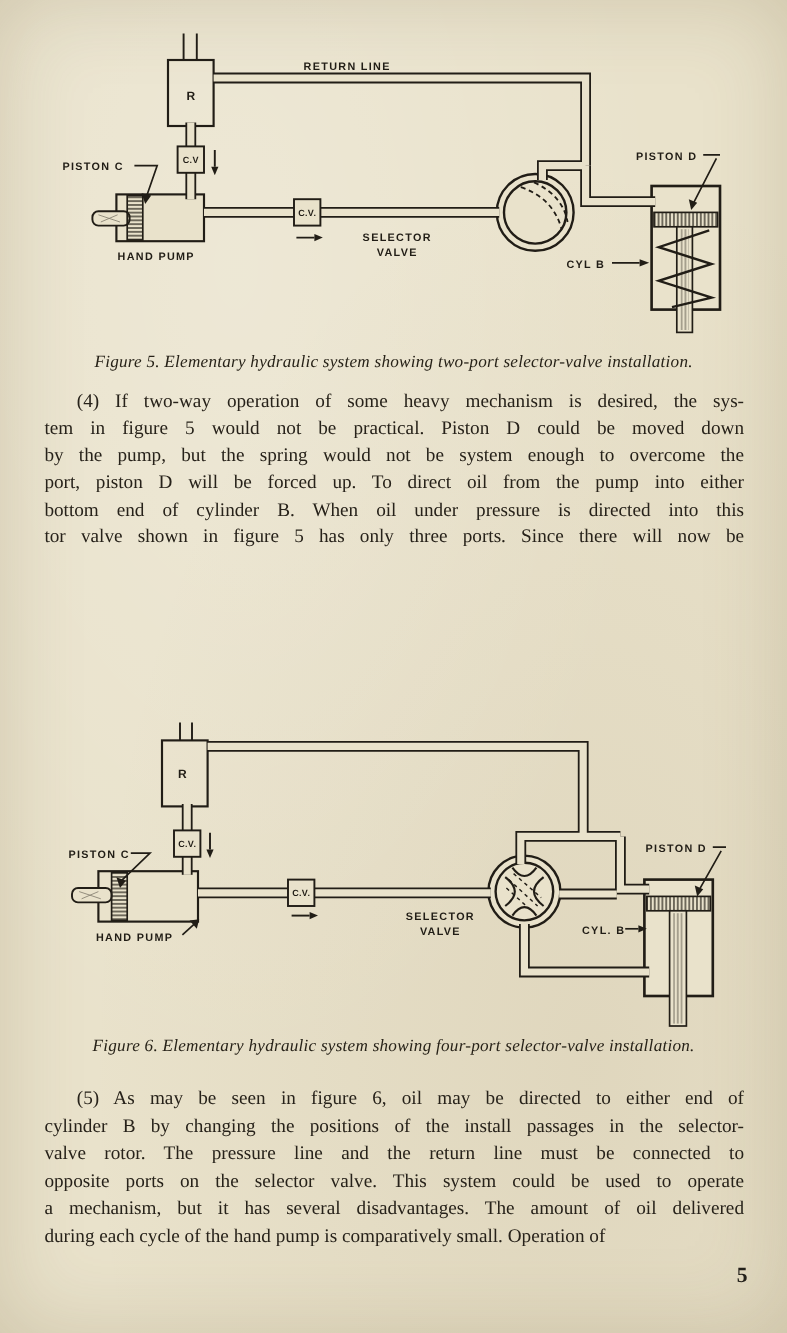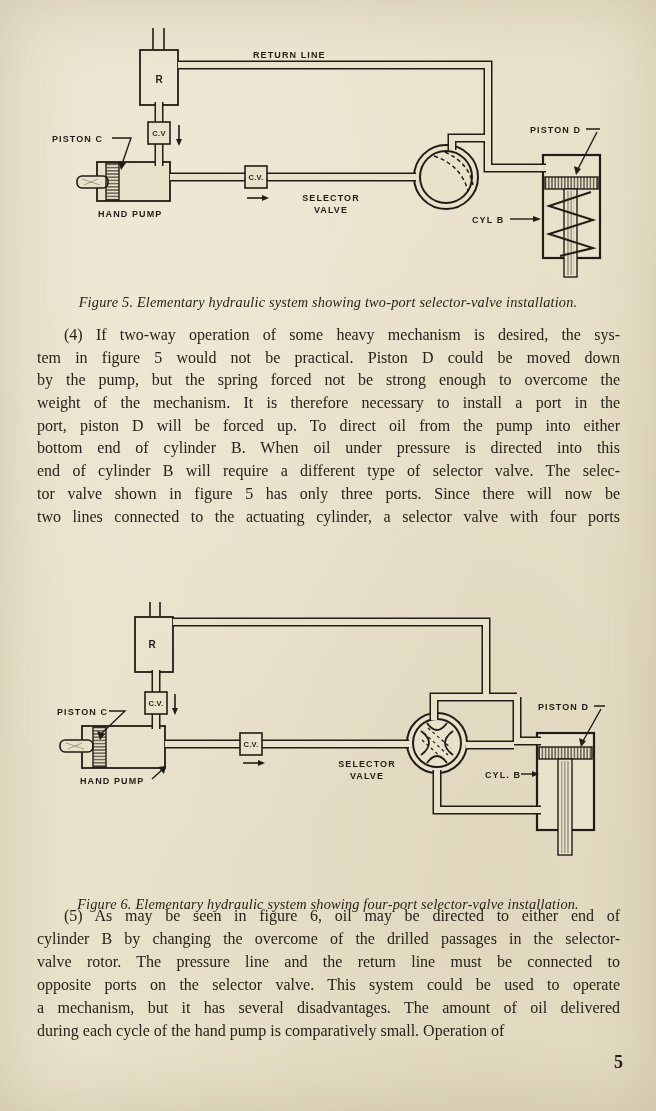--- a/index.html
+++ b/index.html
@@ -159,27 +159,24 @@
     <text class="diagram-label" x="530" y="111">PISTON D</text>
     <path d="M586,107 H600 M597,110 L578,147" fill="none" stroke="#211d16" stroke-width="1.4"></path>
     <polygon points="574,144 581,147 576,153" fill="#211d16"></polygon>
   </svg>
 
   <div class="caption" style="top:294px;">Figure 5. Elementary hydraulic system showing two-port selector-valve installation.</div>
 
   <div class="para para4" style="top:324px;">
     <div class="bodyline indent">(4)  If two-way operation of some heavy mechanism is desired, the sys-</div>
     <div class="bodyline">tem in figure 5 would not be practical.  Piston D could be moved down</div>
-    <div class="bodyline">by the pump, but the spring forced not be strong enough to overcome the</div>
-    <div class="bodyline">weight of the mechanism.  It is therefore necessary to install a port in the</div>
+    <div class="bodyline">by the pump, but the spring would not be system enough to overcome the</div>
     <div class="bodyline">port, piston D will be forced up.  To direct oil from the pump into either</div>
     <div class="bodyline">bottom end of cylinder B.  When oil under pressure is directed into this</div>
-    <div class="bodyline">end of cylinder B will require a different type of selector valve.  The selec-</div>
     <div class="bodyline">tor valve shown in figure 5 has only three ports.  Since there will now be</div>
-    <div class="bodyline">two lines connected to the actuating cylinder, a selector valve with four ports</div>
   </div>
 
   <svg class="fig-svg" style="top:598px;" width="656" height="264" viewBox="0 0 656 264">
 
     <g>
       <rect x="135" y="19" width="38" height="55" fill="none" stroke="#211d16" stroke-width="1.8"></rect>
       <path d="M150,4 V19 M160,4 V19" fill="none" stroke="#211d16" stroke-width="1.6"></path>
       <text class="r-label" x="152" y="50">R</text>
     </g>
 
@@ -252,25 +249,25 @@
     <text class="diagram-label" x="367" y="169" text-anchor="middle">SELECTOR</text>
     <text class="diagram-label" x="367" y="181" text-anchor="middle">VALVE</text>
     <text class="diagram-label" x="485" y="180">CYL. B</text>
     <path d="M521,176 H532" stroke="#211d16" stroke-width="1.4"></path>
     <polygon points="532,173 532,179 539,176" fill="#211d16"></polygon>
     <text class="diagram-label" x="538" y="112">PISTON D</text>
     <path d="M594,108 H605 M601,111 L583,143" fill="none" stroke="#211d16" stroke-width="1.4"></path>
     <polygon points="579,140 586,143 581,149" fill="#211d16"></polygon>
   </svg>
 
-  <div class="caption" style="top:864px;margin-top:32px;">Figure 6. Elementary hydraulic system showing four-port selector-valve installation.</div>
+  <div class="caption" style="top:864px;">Figure 6. Elementary hydraulic system showing four-port selector-valve installation.</div>
 
   <div class="para para5" style="top:904px;">
     <div class="bodyline indent">(5)  As may be seen in figure 6, oil may be directed to either end of</div>
-    <div class="bodyline">cylinder B by changing the overcome of the drilled passages in the selector-</div>
+    <div class="bodyline">cylinder B by changing the positions of the install passages in the selector-</div>
     <div class="bodyline">valve rotor.  The pressure line and the return line must be connected to</div>
     <div class="bodyline">opposite ports on the selector valve.  This system could be used to operate</div>
     <div class="bodyline">a mechanism, but it has several disadvantages.  The amount of oil delivered</div>
     <div class="bodyline lastline">during each cycle of the hand pump is comparatively small.  Operation of</div>
   </div>
 
   <div class="pagenum">5</div>
 
 </div>
 

